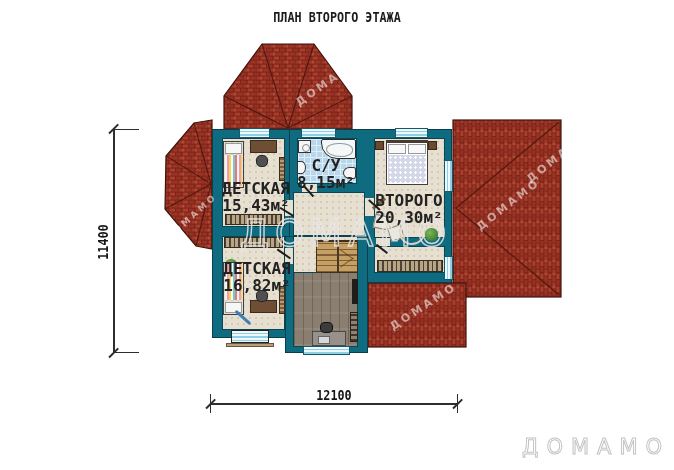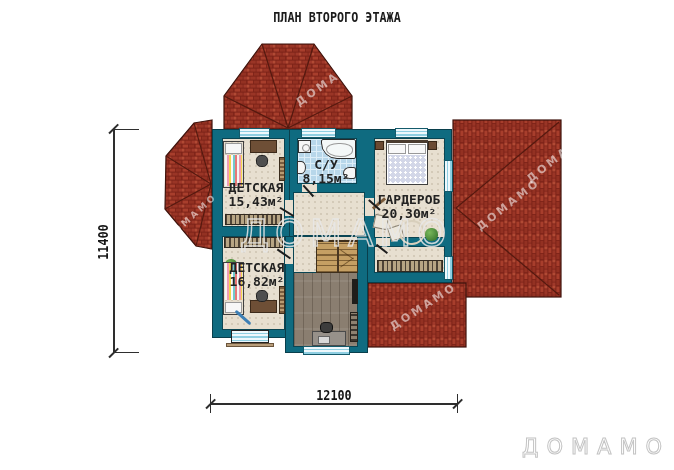--- a/index.html
+++ b/index.html
@@ -12,21 +12,21 @@
          background-size:6px 6px;}
   .open{background-color:#e7dfd0;border:none;}
   .bathfloor{background-color:#b8d7ea;border:1px solid #0a4553;
          background-image:linear-gradient(#ddeef8 1px, transparent 1px),
                           linear-gradient(90deg, #ddeef8 1px, transparent 1px);
          background-size:6px 6px;}
   .woodfloor{background-color:#8a7e70;border:1px solid #0a4553;
          background-image:repeating-linear-gradient(90deg, rgba(40,30,20,0.25) 0 1px, transparent 1px 9px),
                           repeating-linear-gradient(0deg, rgba(255,255,255,0.07) 0 2px, transparent 2px 16px);}
   .arch{font-family:"DejaVu Sans Mono", monospace;font-weight:bold;color:#1b1b1b;}
-  .room-label{width:100px;text-align:center;line-height:1.05;font-size:13px;z-index:40;
+  .room-label{width:100px;text-align:center;line-height:1.05;font-size:16px;z-index:40;
               font-family:"DejaVu Sans Mono", monospace;font-weight:bold;color:#222;}
   .win{background:#eef8fc;border:1px solid #145a6b;}
   .win-h{background-image:repeating-linear-gradient(to bottom, transparent 0 2px, #8fcfe2 2px 3.3px);}
   .win-v{background-image:repeating-linear-gradient(to right, transparent 0 2px, #8fcfe2 2px 3.3px);}
   .leaf{height:1.6px;background:#1d1d1d;z-index:32;}
   .hatch-h{background:repeating-linear-gradient(90deg,#4e4336 0 1.5px,#b7a584 1.5px 4.5px);border:1px solid #332a20;}
   .hatch-v{background:repeating-linear-gradient(0deg,#7a5c3e 0 2px,#b99b72 2px 4px);border:1px solid #3a2c1c;}
   .wm-diag{font-family:"DejaVu Sans", sans-serif;font-weight:bold;font-size:11px;letter-spacing:3px;
            color:rgba(255,255,255,0.55);z-index:36;white-space:nowrap;}
   .wm-center{font-family:"DejaVu Sans", sans-serif;font-size:37px;letter-spacing:6px;color:transparent;
@@ -184,21 +184,21 @@
 
   <div class="abs room-label" style="left:206px;top:181px;">
     <div>ДЕТСКАЯ</div>
     <div>15,43м²</div>
   </div>
   <div class="abs room-label" style="left:276px;top:158px;">
     <div>С/У</div>
     <div>8,15м²</div>
   </div>
   <div class="abs room-label" style="left:359px;top:193px;">
-    <div>ГАРДЕРОБ</div>
+    <div>ВТОРОГО</div>
     <div>20,30м²</div>
   </div>
   <div class="abs room-label" style="left:207px;top:261px;">
     <div>ДЕТСКАЯ</div>
     <div>16,82м²</div>
   </div>
 
   <div class="abs wm-center" style="left:240px;top:212px;">ДОМАМО</div>
   <div class="abs wm-diag" style="left:290px;top:75px;transform:rotate(-35deg);">ДОМАМО</div>
   <div class="abs wm-diag" style="left:158px;top:212px;transform:rotate(-42deg);font-size:9px;">ДОМАМО</div>

